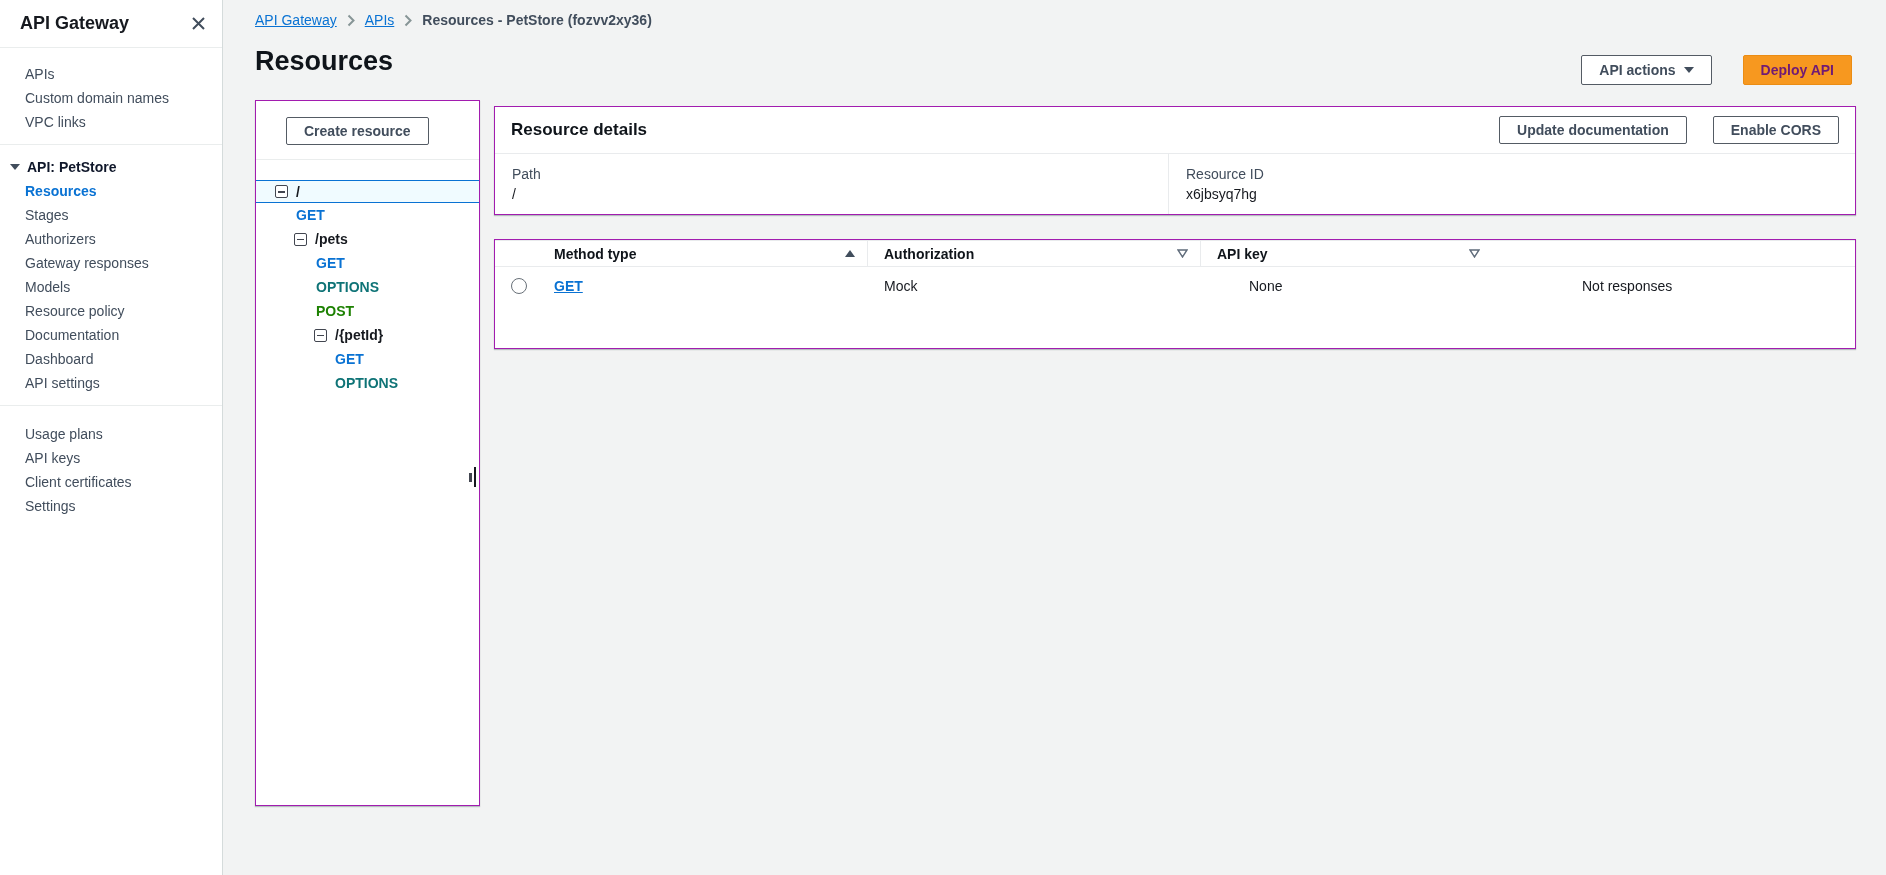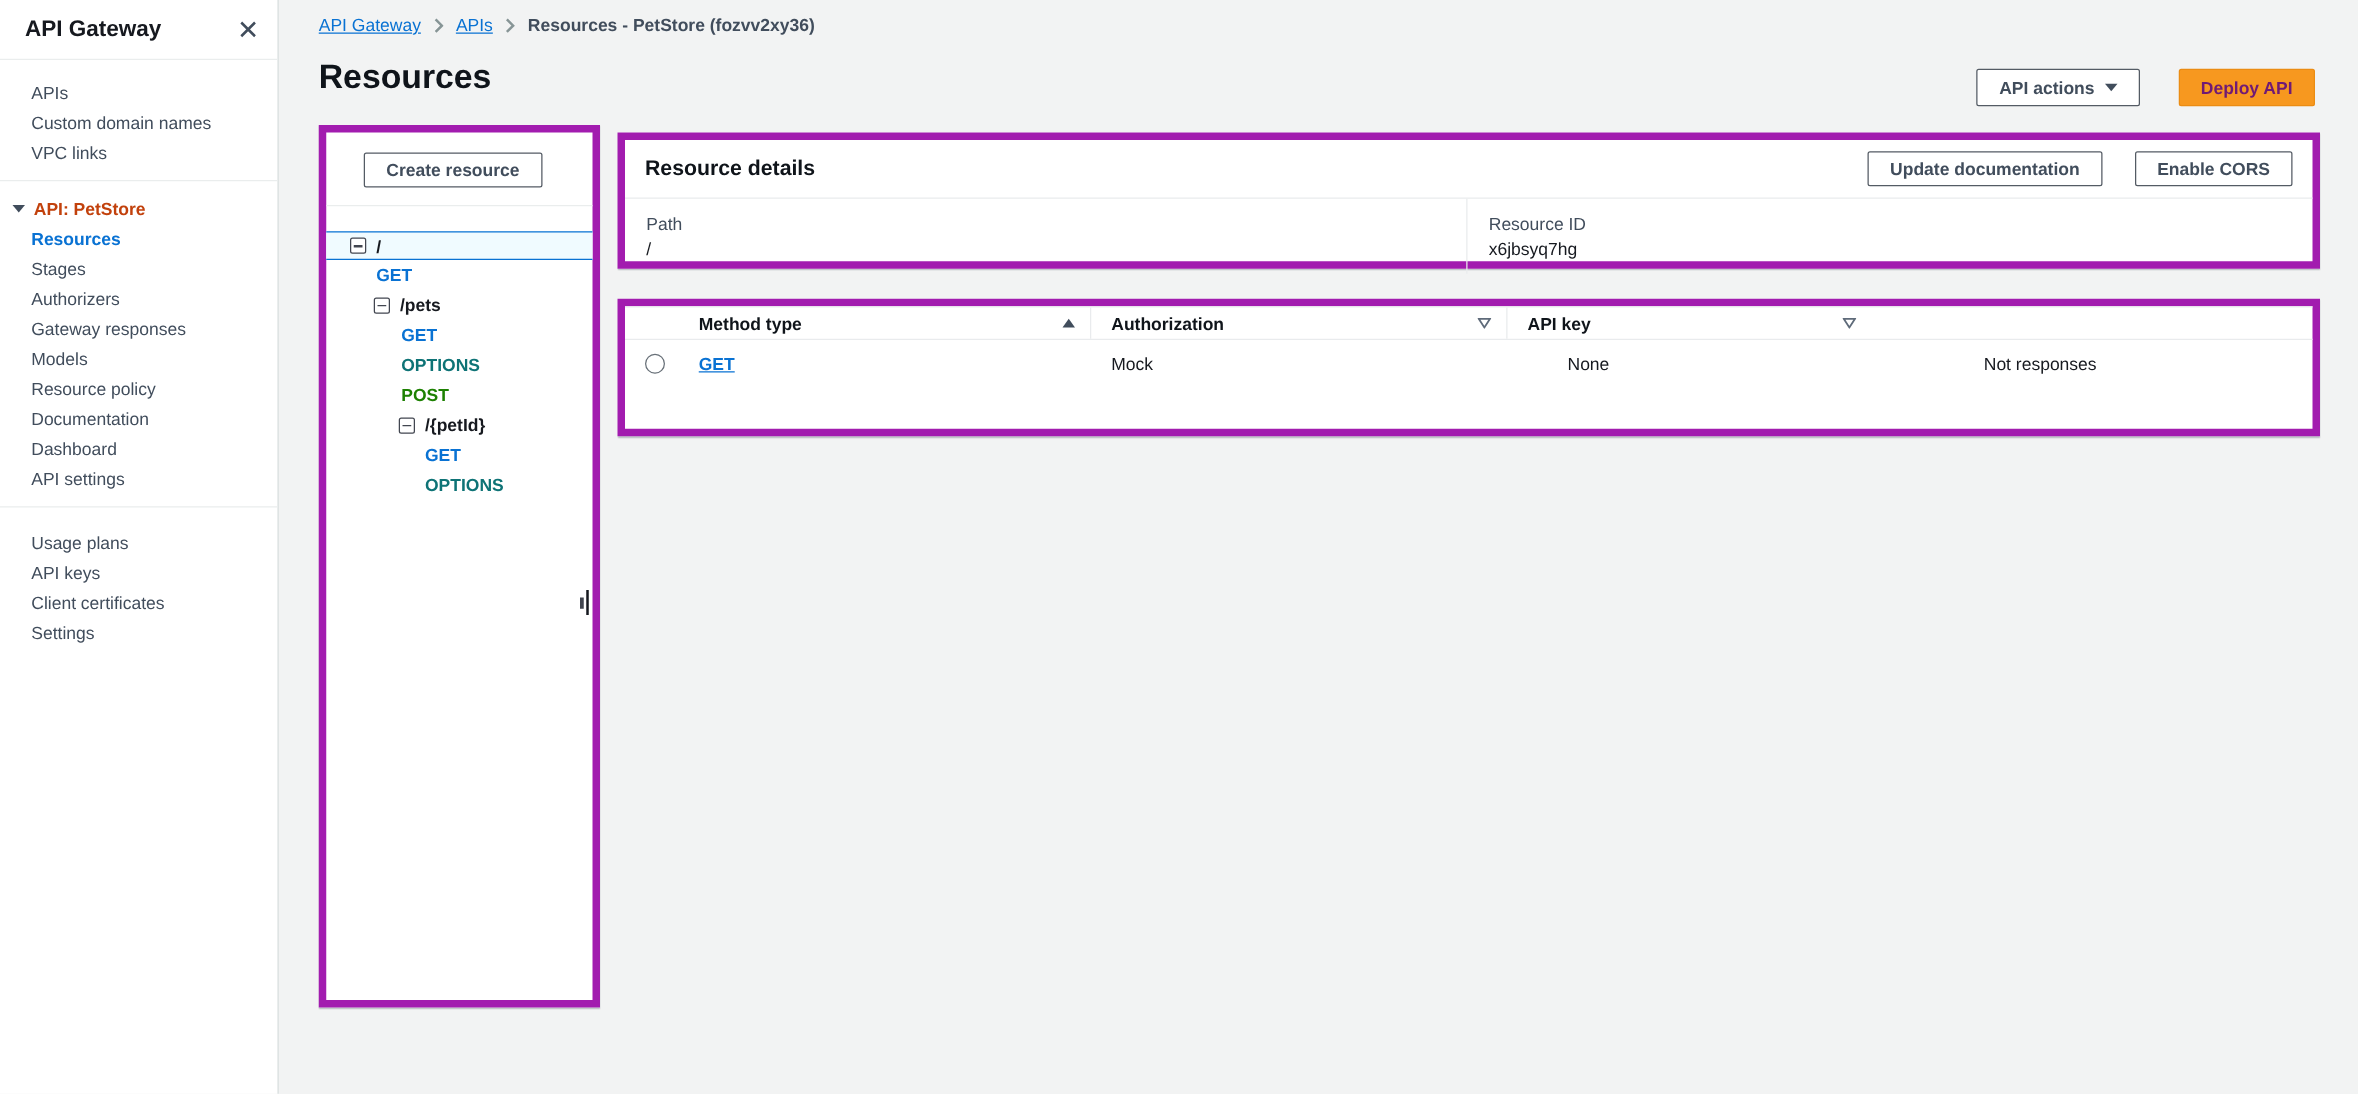--- a/index.html
+++ b/index.html
@@ -29,21 +29,21 @@
   .nav-item {
     display:block; height:24px; line-height:24px;
     padding-left:25px; font-size:14px; color:#414d5c; cursor:pointer;
     white-space:nowrap;
   }
   .nav-item.active { color:#0972d3; font-weight:700; }
   .side-divider { border-top:1px solid #eaeded; margin:10px 0; }
   .api-section-header {
     display:flex; align-items:center; gap:7px;
     padding-left:10px; height:24px; margin-top:6px;
-    font-size:14px; font-weight:700; color:#c2410c; cursor:pointer;
+    font-size:14px; font-weight:700; color:#0f172a; cursor:pointer;
   }
   .caret-down-sm {
     width:0; height:0;
     border-left:5px solid transparent; border-right:5px solid transparent;
     border-top:6px solid #414d5c;
   }
 
   
   .breadcrumb {
     position:absolute; left:255px; top:12px;
@@ -71,21 +71,21 @@
     font-size:14px; font-weight:700; color:#414d5c;
     cursor:pointer; white-space:nowrap;margin-left:16px;
   }
   .btn-primary { background:#f7981f; border-color:#eb8c13; color:#701a75; }
   .btn-disabled { border-color:#d5d9dd; color:#9ba7b6; cursor:default; }
   .btn-sm { height:28px; }
 
   
   .panel {
     position:absolute; background:#fff;
-    border:6px solid #a21caf;
+    border:1px solid #a21caf;
     box-shadow:0 1px 1px 0 rgba(0,28,36,.25);
   }
   .panel-header {
     display:flex; align-items:center; padding:0 16px;
     border-bottom:1px solid #e9ebed;
   }
   .panel-title { font-size:17px; font-weight:700; color:#0f141a; }
   .panel-count { font-size:17px; font-weight:400; color:#5f6b7a; margin-left:6px; }
   .panel-actions { margin-left:auto; display:flex; gap:10px; }
 

